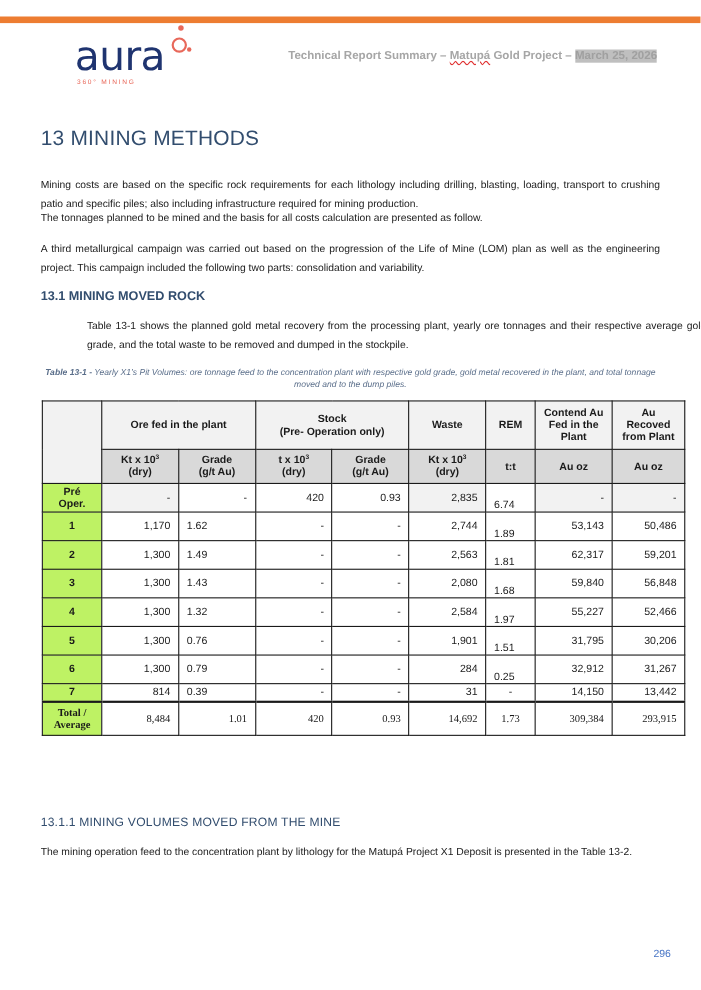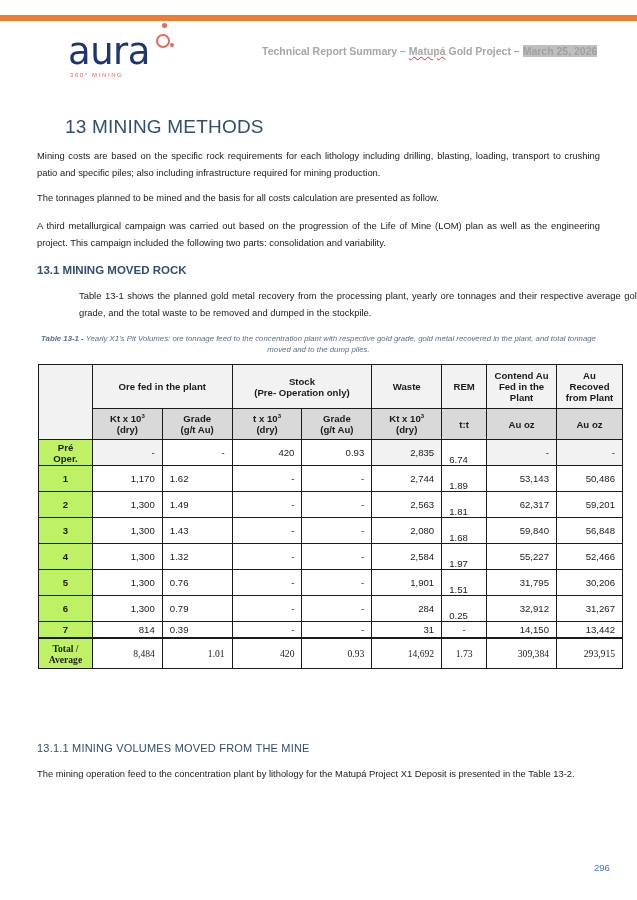--- a/index.html
+++ b/index.html
@@ -7,21 +7,21 @@
   .top-bar { position:absolute; left:0; top:15px; width:637px; height:6px; background:#ed7d31; }
   .logo { position:absolute; left:36px; top:26px; width:110px; height:56px;margin-left:32px; }
   .logo-word { position:absolute; left:0; top:6px; font-family:"DejaVu Sans", sans-serif; font-size:37px; color:#1f3470; letter-spacing:-0.5px; line-height:40px; }
   .logo-tag { position:absolute; left:2px; top:46px; font-size:6px; letter-spacing:1.6px; color:#e8685a; }
   .logo-ring { position:absolute; left:88px; top:8px; width:10px; height:10px; border:2px solid #e8685a; border-radius:50%; }
   .logo-dot1 { position:absolute; left:94px; top:-3px; width:5px; height:5px; background:#e8685a; border-radius:50%; }
   .logo-dot2 { position:absolute; left:102px; top:17px; width:4px; height:4px; background:#e8685a; border-radius:50%; }
   .header-text { position:absolute; left:262px; top:45px; font-size:10.5px; font-weight:bold; color:#a6a6a6; white-space:nowrap; }
   .header-text .u { text-decoration:underline wavy #e03030; text-decoration-thickness:1px; }
   .header-text .hl { background:#bfbfbf; color:#a0a0a0;text-align:center; }
-  .h1 { position:absolute; left:37px; top:116px; font-size:19px; color:#324d6e; font-weight:normal; letter-spacing:0.2px;margin-left:28px; }
+  .h1 { position:absolute; left:37px; top:116px; font-size:19px; color:#324d6e; font-weight:normal; letter-spacing:0.2px; }
   .para { position:absolute; left:37px; width:563px; font-size:9.4px; line-height:16.5px; text-align:justify; color:#1a1a1a; }
   .h2 { position:absolute; left:37px; top:264px; font-size:11.5px; font-weight:bold; color:#324d6e; }
   .caption { position:absolute; left:37px; top:333px; width:563px; text-align:center; font-size:7.8px; font-style:italic; color:#5a6e8a; line-height:11px; }
   .caption b { font-weight:bold; font-style:italic; }
   table.t { position:absolute; left:38px; top:364px; width:585px; border-collapse:collapse; font-size:9.6px; }
   table.t td, table.t th { border:1px solid #1a1a1a; padding:0 7px; }
   table.t th { font-weight:bold; text-align:center; color:#1a1a1a; }
   .hdr1 th { height:43px; background:#f2f2f2; }
   .hdr2 th { height:30px; background:#d9d9d9; }
   .hdr1 th.blank { background:#f2f2f2; }
@@ -47,21 +47,21 @@
   <span class="logo-ring"></span>
   <span class="logo-dot2"></span>
   <span class="logo-word">aura</span>
   <span class="logo-tag">360° MINING</span>
 </div>
 
 <div class="header-text"><span>Technical Report Summary – </span><span class="u">Matupá</span><span> Gold Project – </span><span class="hl">March 25, 2026</span></div>
 
 <div class="h1">13 MINING METHODS</div>
 
-<div class="para" style="top:148px;">Mining costs are based on the specific rock requirements for each lithology including drilling, blasting, loading, transport to crushing patio and specific piles; also including infrastructure required for mining production.</div>
+<div class="para" style="top:160px;">Mining costs are based on the specific rock requirements for each lithology including drilling, blasting, loading, transport to crushing patio and specific piles; also including infrastructure required for mining production.</div>
 <div class="para" style="top:190px;">The tonnages planned to be mined and the basis for all costs calculation are presented as follow.</div>
 <div class="para" style="top:218px;">A third metallurgical campaign was carried out based on the progression of the Life of Mine (LOM) plan as well as the engineering project. This campaign included the following two parts: consolidation and variability.</div>
 
 <div class="h2">13.1  MINING MOVED ROCK</div>
 
 <div class="para" style="top:288px;margin-left:42px;">Table 13-1 shows the planned gold metal recovery from the processing plant, yearly ore tonnages and their respective average gold grade, and the total waste to be removed and dumped in the stockpile.</div>
 
 <div class="caption"><b>Table 13-1 -</b><span> Yearly X1’s Pit Volumes: ore tonnage feed to the concentration plant with respective gold grade, gold metal recovered in the plant, and total tonnage moved and to the dump piles.</span></div>
 
 <table class="t">

